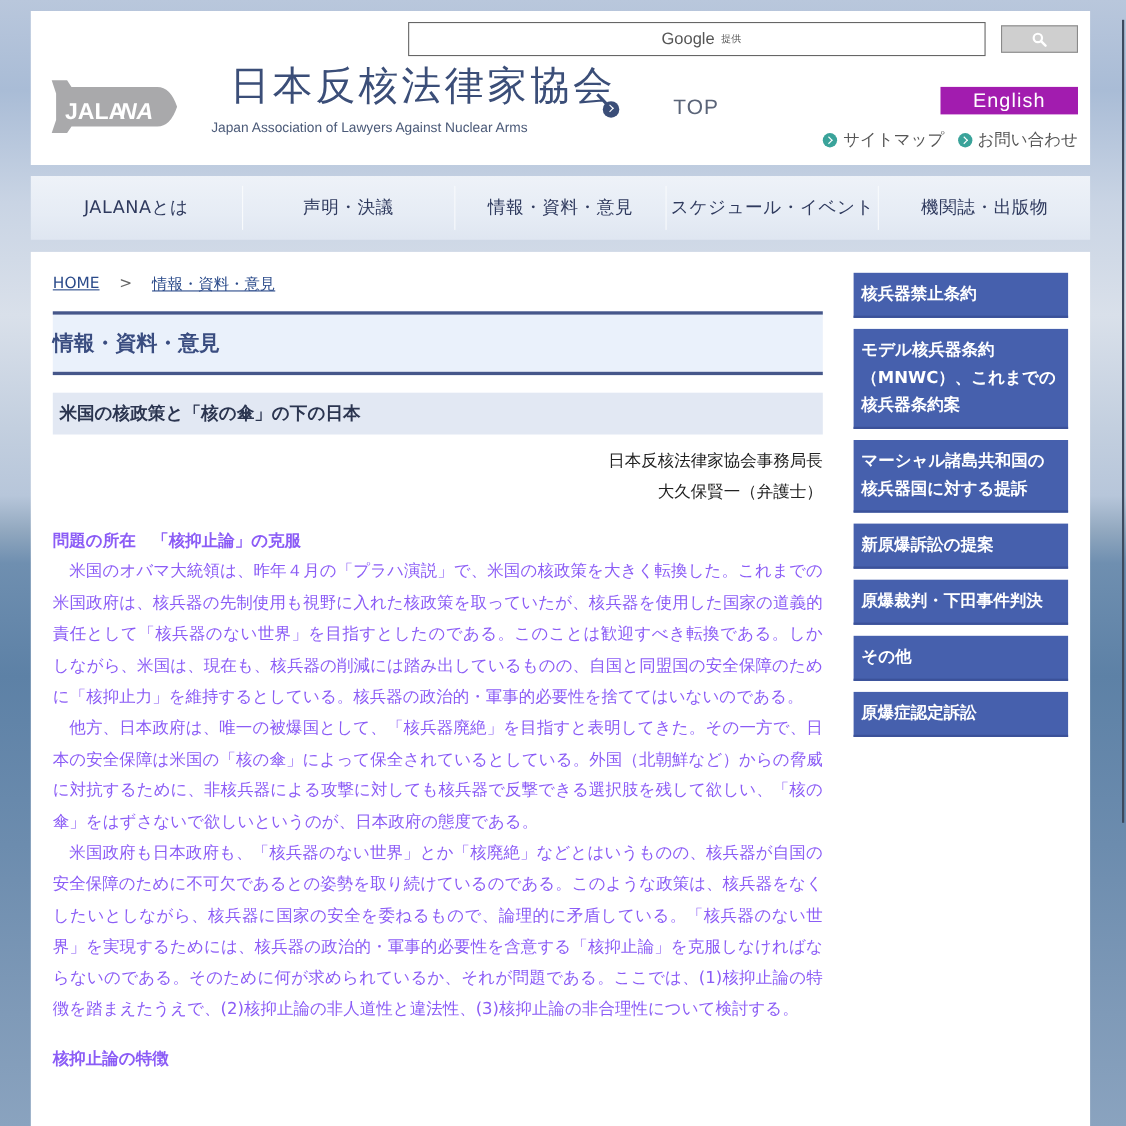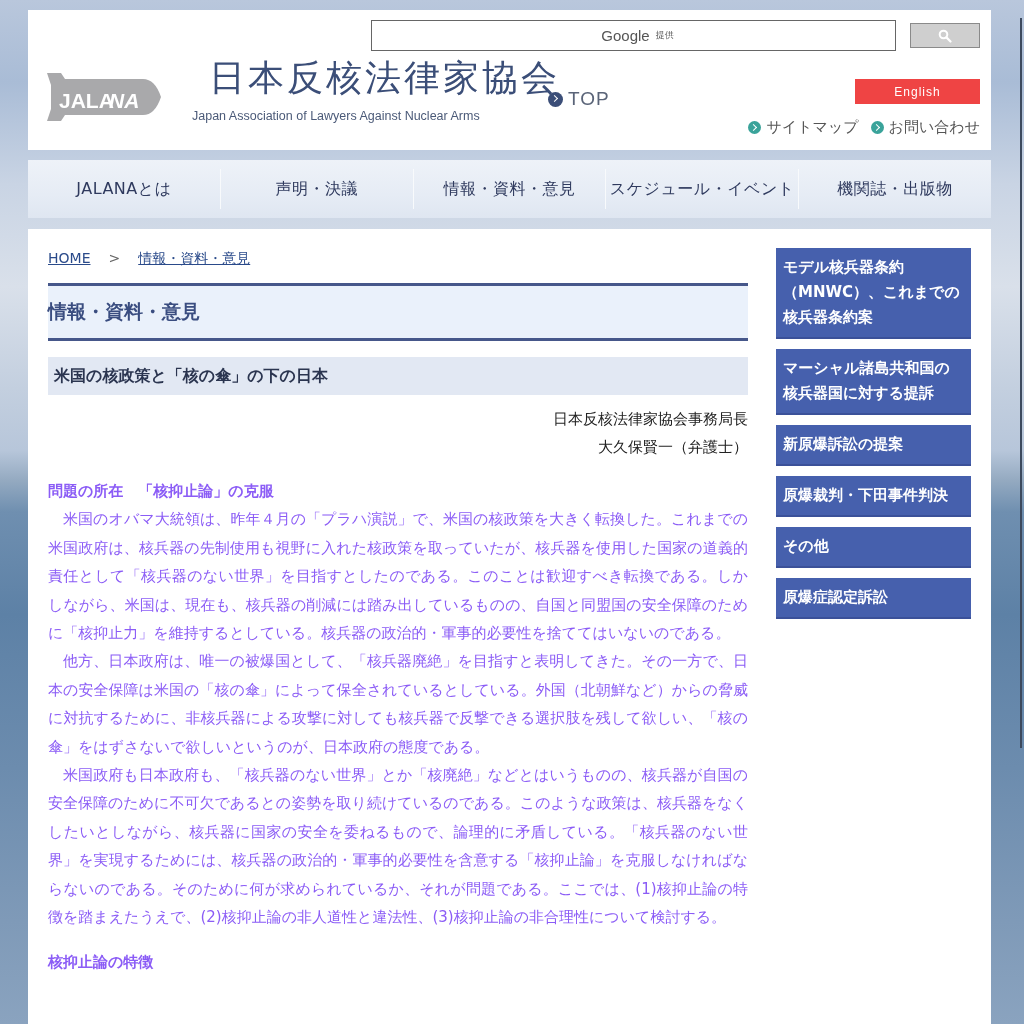--- a/index.html
+++ b/index.html
@@ -42,36 +42,36 @@
     font-size: 36px; letter-spacing: 3px; color: #3b4e78; font-weight: normal;
     font-family: "DejaVu Sans", sans-serif;
     margin-left: 21px;
   }
   .site-subtitle {
     position: absolute; left: 164px; top: 99px;
     font-size: 12.5px; color: #4b5a78; font-family: "Liberation Sans", sans-serif;
   }
   .top-link {
     position: absolute; left: 520px; top: 78px; display: flex; align-items: center;
-    font-size: 19px; color: #5a6478; font-family: "Liberation Sans", sans-serif; letter-spacing: 1px;
+    font-size: 19px; color: #5a6478; font-family: "Liberation Sans", sans-serif; letter-spacing: 1px; gap: 44px;
   }
   .circle-arrow {
     display: inline-block; width: 15px; height: 15px; border-radius: 50%;
     margin-right: 5px; position: relative;
   }
   .circle-arrow::after {
     content: ""; position: absolute; left: 4px; top: 4px; width: 4px; height: 4px;
     border-right: 1.6px solid #fff; border-top: 1.6px solid #fff; transform: rotate(45deg);
   }
   .ca-navy { background: #3b4e78; }
   .ca-teal { background: #3aa39a; width: 13px; height: 13px; }
   .ca-teal::after { left: 3px; top: 3.5px; }
   .english-btn {
     position: absolute; left: 827px; top: 69px; width: 125px; height: 25px;
-    background: #ef4444; color: #fff; font-size: 12px; letter-spacing: 1px;
+    background: #a21caf; color: #fff; font-size: 18px; letter-spacing: 1px;
     display: flex; align-items: center; justify-content: center;
     font-family: "Liberation Sans", sans-serif;
   }
   .util-links {
     position: absolute; right: 11px; top: 108px; display: flex; gap: 12px;
     font-size: 15px; color: #555;
   }
   .util-link { display: flex; align-items: center; font-family: Liberation Mono, monospace; }
   
   .gnav {
@@ -197,20 +197,21 @@
   <div class="article-body">
     <div class="section-h">問題の所在　「核抑止論」の克服</div>
     <p class="para">米国のオバマ大統領は、昨年４月の「プラハ演説」で、米国の核政策を大きく転換した。これまでの米国政府は、核兵器の先制使用も視野に入れた核政策を取っていたが、核兵器を使用した国家の道義的責任として「核兵器のない世界」を目指すとしたのである。このことは歓迎すべき転換である。しかしながら、米国は、現在も、核兵器の削減には踏み出しているものの、自国と同盟国の安全保障のために「核抑止力」を維持するとしている。核兵器の政治的・軍事的必要性を捨ててはいないのである。</p>
     <p class="para">他方、日本政府は、唯一の被爆国として、「核兵器廃絶」を目指すと表明してきた。その一方で、日本の安全保障は米国の「核の傘」によって保全されているとしている。外国（北朝鮮など）からの脅威に対抗するために、非核兵器による攻撃に対しても核兵器で反撃できる選択肢を残して欲しい、「核の傘」をはずさないで欲しいというのが、日本政府の態度である。</p>
     <p class="para">米国政府も日本政府も、「核兵器のない世界」とか「核廃絶」などとはいうものの、核兵器が自国の安全保障のために不可欠であるとの姿勢を取り続けているのである。このような政策は、核兵器をなくしたいとしながら、核兵器に国家の安全を委ねるもので、論理的に矛盾している。「核兵器のない世界」を実現するためには、核兵器の政治的・軍事的必要性を含意する「核抑止論」を克服しなければならないのである。そのために何が求められているか、それが問題である。ここでは、(1)核抑止論の特徴を踏まえたうえで、(2)核抑止論の非人道性と違法性、(3)核抑止論の非合理性について検討する。</p>
     <div class="gap"></div>
     <div class="section-h">核抑止論の特徴</div>
   </div>
 
   <div class="sidebar">
+    <div class="side-item">核兵器禁止条約</div>
     <div class="side-item">モデル核兵器条約（MNWC）、これまでの核兵器条約案</div>
     <div class="side-item">マーシャル諸島共和国の核兵器国に対する提訴</div>
     <div class="side-item">新原爆訴訟の提案</div>
     <div class="side-item">原爆裁判・下田事件判決</div>
     <div class="side-item">その他</div>
     <div class="side-item">原爆症認定訴訟</div>
   </div>
 </div>
 
 </body></html>

